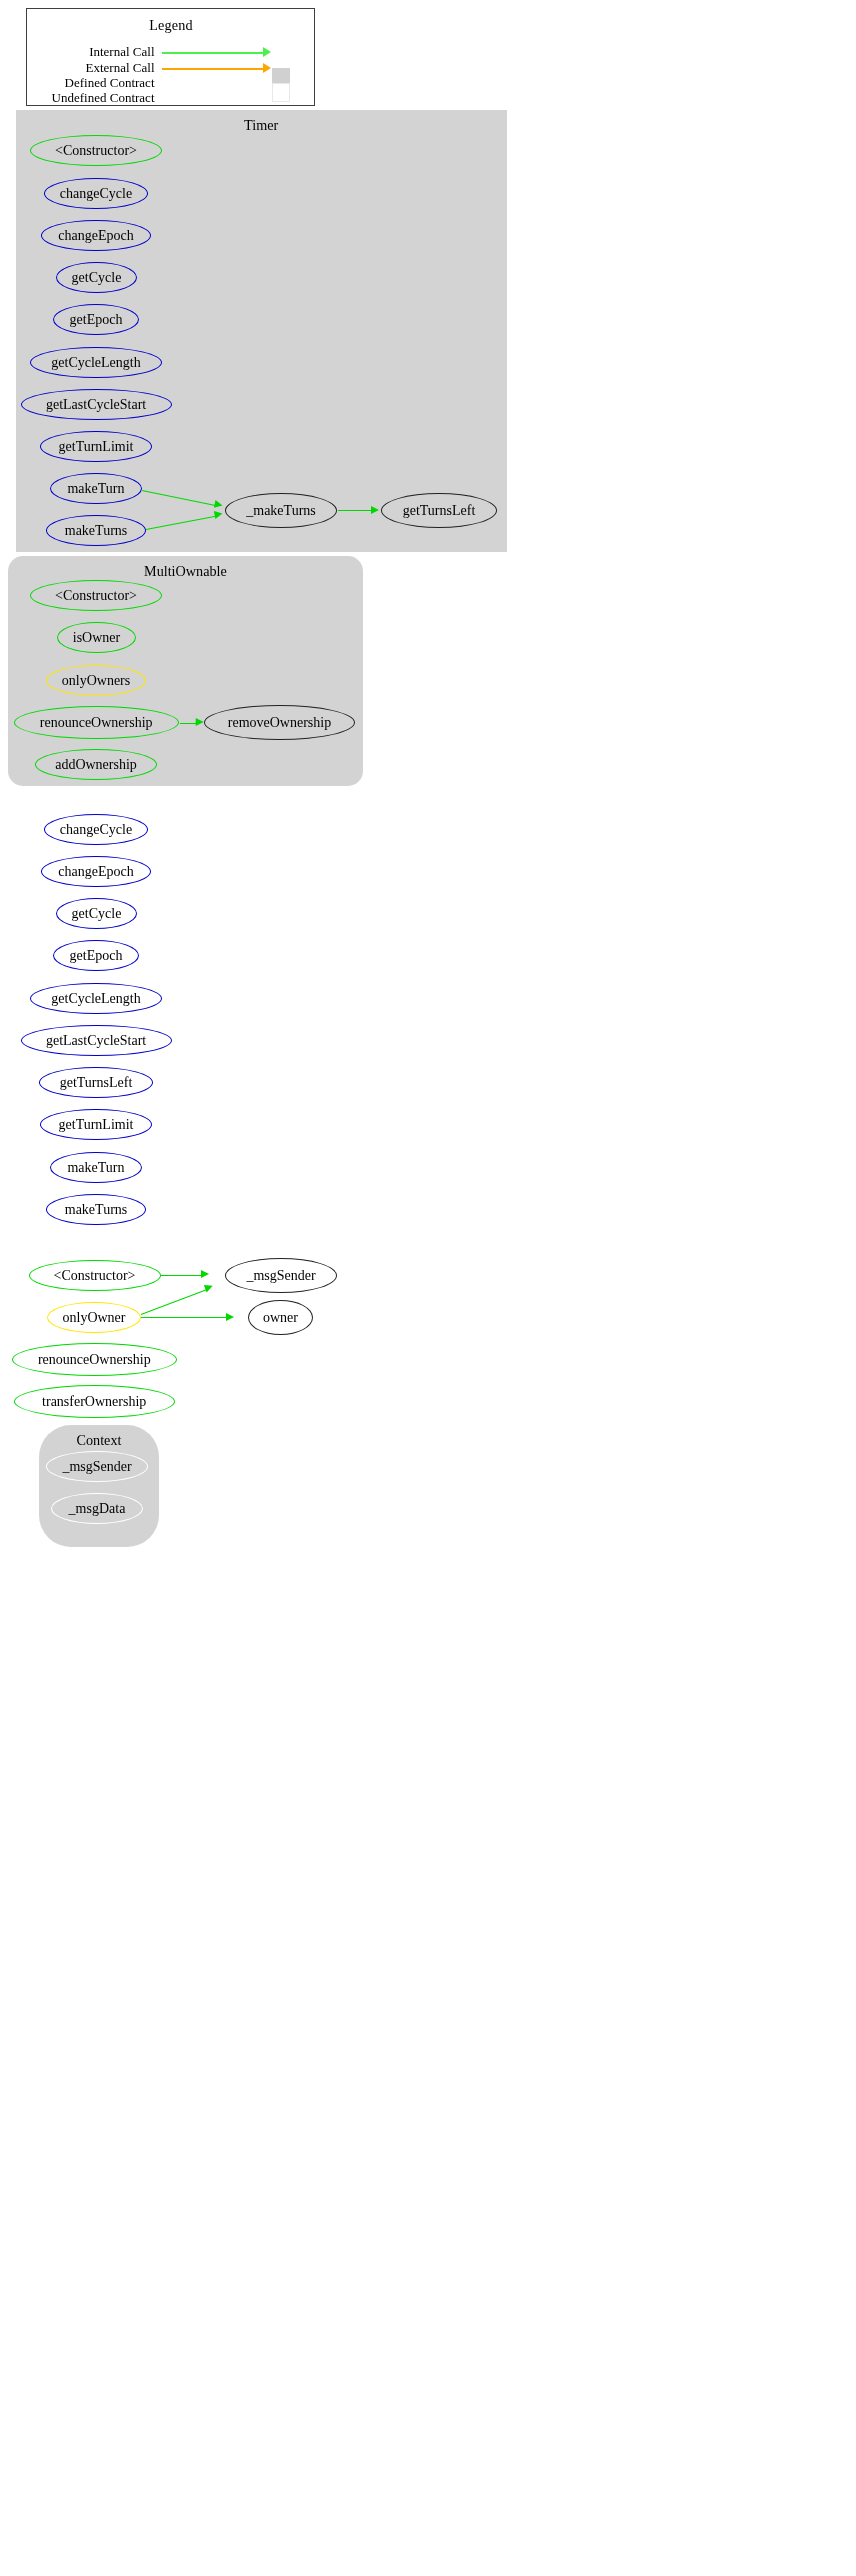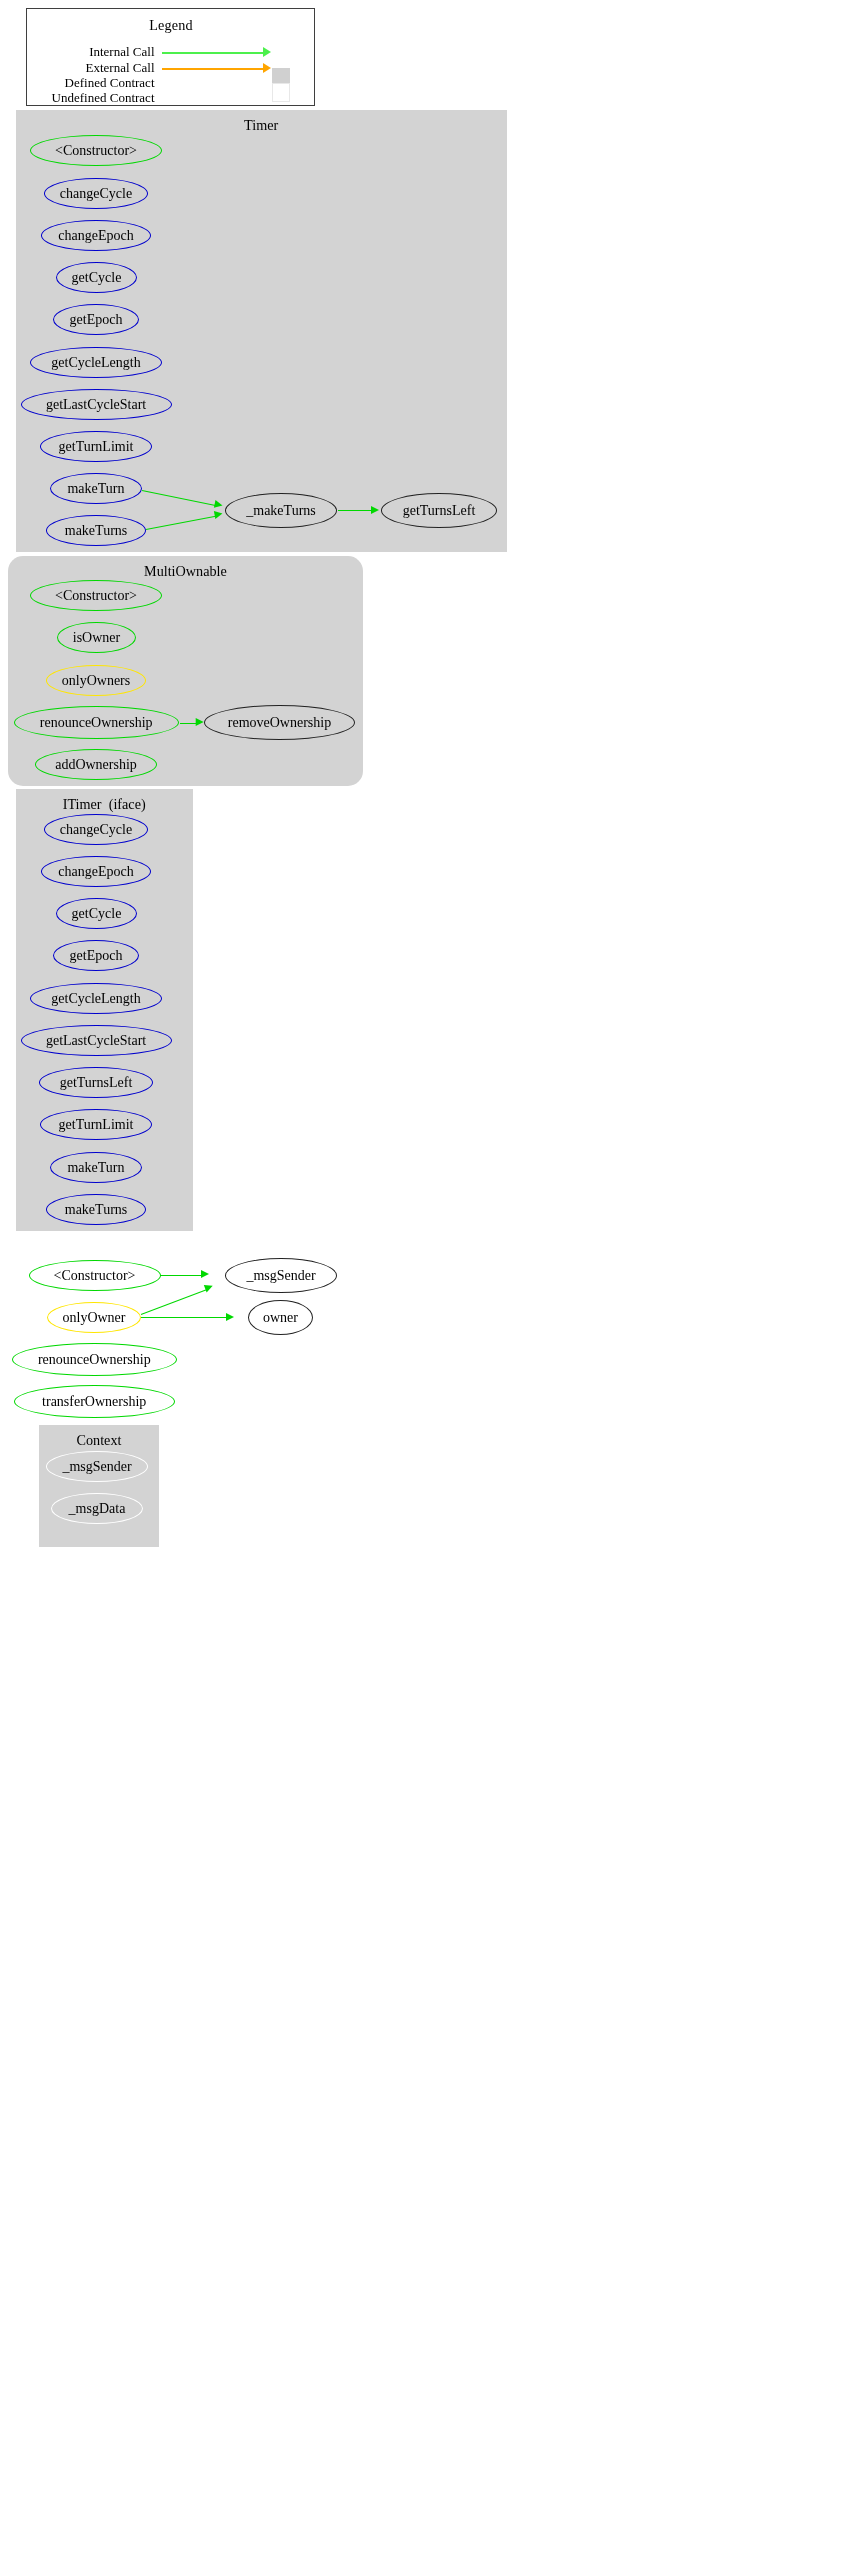--- a/index.html
+++ b/index.html
@@ -110,23 +110,20 @@
       <div class="cluster-title">MultiOwnable</div>
     </div>
     <div class="edge" style="left: 180px; top: 723px; width: 16.7px; border-top-color: rgb(0, 216, 0); transform: rotate(0deg);"></div>
     <div class="edge-head" style="left: 180px; top: 718px; border-left-color: rgb(0, 216, 0); transform: rotate(0deg) translateX(15.7px); transform-origin: 0px 4.9px;"></div>
     <div class="node" style="left: 30px; top: 580px; width: 132px; height: 31px; border-color: rgb(0, 216, 0);">&lt;Constructor&gt;</div>
     <div class="node" style="left: 57px; top: 622px; width: 79px; height: 31px; border-color: rgb(0, 216, 0);">isOwner</div>
     <div class="node" style="left: 46px; top: 665px; width: 100px; height: 31px; border-color: rgb(255, 230, 0);">onlyOwners</div>
     <div class="node" style="left: 13.7px; top: 706px; width: 165px; height: 33px; border-color: rgb(0, 216, 0);">renounceOwnership</div>
     <div class="node" style="left: 35px; top: 749px; width: 122px; height: 31px; border-color: rgb(0, 216, 0);">addOwnership</div>
     <div class="node" style="left: 204px; top: 705px; width: 151px; height: 35px; border-color: rgb(34, 34, 34);">removeOwnership</div>
-    <div class="cluster" style="left: 15.7px; top: 789px; width: 177px; height: 442px; background: rgb(211, 211, 211);">
-      <div class="cluster-title">ITimer  (iface)</div>
-    </div>
     <div class="node" style="left: 44px; top: 814px; width: 104px; height: 31px; border-color: rgb(0, 0, 205);">changeCycle</div>
     <div class="node" style="left: 41px; top: 856px; width: 110px; height: 31px; border-color: rgb(0, 0, 205);">changeEpoch</div>
     <div class="node" style="left: 56px; top: 898px; width: 81px; height: 31px; border-color: rgb(0, 0, 205);">getCycle</div>
     <div class="node" style="left: 53px; top: 940px; width: 86px; height: 31px; border-color: rgb(0, 0, 205);">getEpoch</div>
     <div class="node" style="left: 30px; top: 983px; width: 132px; height: 31px; border-color: rgb(0, 0, 205);">getCycleLength</div>
     <div class="node" style="left: 20.6px; top: 1025px; width: 151px; height: 31px; border-color: rgb(0, 0, 205);">getLastCycleStart</div>
     <div class="node" style="left: 39px; top: 1067px; width: 114px; height: 31px; border-color: rgb(0, 0, 205);">getTurnsLeft</div>
     <div class="node" style="left: 40px; top: 1109px; width: 112px; height: 31px; border-color: rgb(0, 0, 205);">getTurnLimit</div>
     <div class="node" style="left: 50px; top: 1152px; width: 92px; height: 31px; border-color: rgb(0, 0, 205);">makeTurn</div>
     <div class="node" style="left: 46px; top: 1194px; width: 100px; height: 31px; border-color: rgb(0, 0, 205);">makeTurns</div>
@@ -135,19 +132,19 @@
     <div class="edge" style="left: 141px; top: 1314px; width: 70px; border-top-color: rgb(0, 216, 0); transform: rotate(-20.7256deg);"></div>
     <div class="edge-head" style="left: 141px; top: 1309px; border-left-color: rgb(0, 216, 0); transform: rotate(-20.7256deg) translateX(69px); transform-origin: 0px 4.9px;"></div>
     <div class="edge" style="left: 141px; top: 1317px; width: 86px; border-top-color: rgb(0, 216, 0); transform: rotate(0deg);"></div>
     <div class="edge-head" style="left: 141px; top: 1313px; border-left-color: rgb(0, 216, 0); transform: rotate(0deg) translateX(85px); transform-origin: 0px 4.9px;"></div>
     <div class="node" style="left: 28.5px; top: 1260px; width: 132px; height: 31px; border-color: rgb(0, 216, 0);">&lt;Constructor&gt;</div>
     <div class="node" style="left: 47px; top: 1302px; width: 94px; height: 31px; border-color: rgb(255, 230, 0);">onlyOwner</div>
     <div class="node" style="left: 11.8px; top: 1343px; width: 165px; height: 33px; border-color: rgb(0, 216, 0);">renounceOwnership</div>
     <div class="node" style="left: 13.7px; top: 1385px; width: 161px; height: 33px; border-color: rgb(0, 216, 0); text-align: right;">transferOwnership</div>
     <div class="node" style="left: 225px; top: 1258px; width: 112px; height: 35px; border-color: rgb(34, 34, 34);">_msgSender</div>
     <div class="node" style="left: 248px; top: 1300px; width: 65px; height: 35px; border-color: rgb(34, 34, 34);">owner</div>
-    <div class="cluster" style="left: 39px; top: 1425px; width: 120px; height: 122px; background: rgb(211, 211, 211);">
+    <div class="cluster" style="left: 39px; top: 1425px; width: 120px; height: 122px; background: rgb(211, 211, 211); border-radius: 32px;">
       <div class="cluster-title">Context</div>
     </div>
     <div class="node" style="left: 46px; top: 1451px; width: 102px; height: 31px; border-color: rgb(255, 255, 255);">_msgSender</div>
     <div class="node" style="left: 51px; top: 1493px; width: 92px; height: 31px; border-color: rgb(255, 255, 255);">_msgData</div>
   </div>
 
 
 </body></html>

